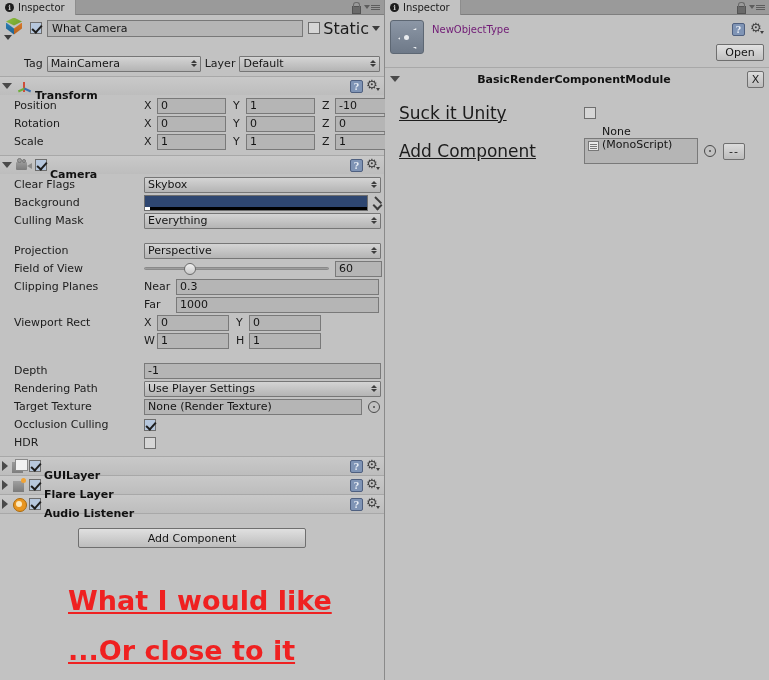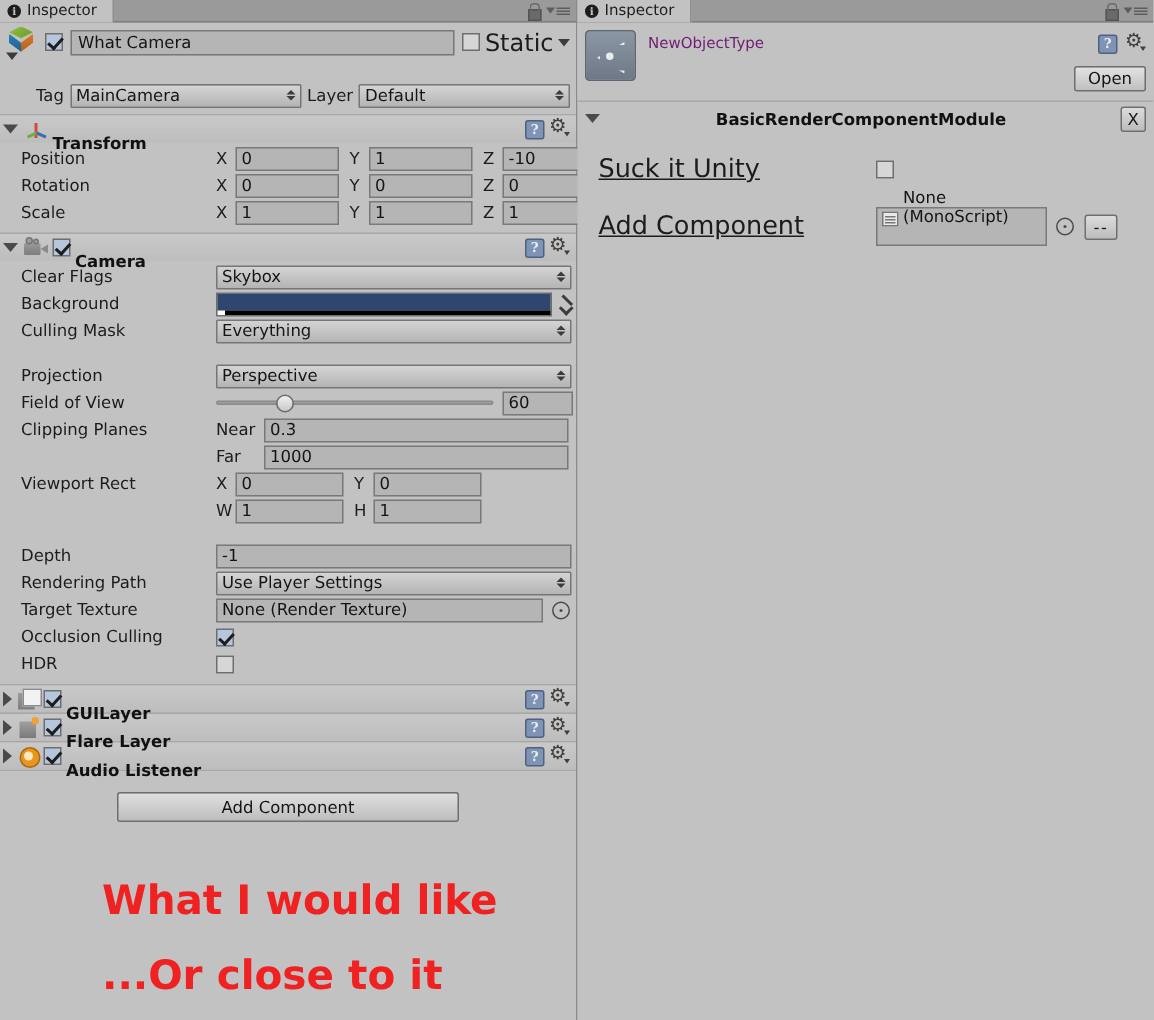--- a/index.html
+++ b/index.html
@@ -270,20 +270,21 @@
     width: 22px; height: 17px; background: linear-gradient(180deg,#dcdcdc,#bcbcbc);
     border: 1px solid #6f6f6f; border-radius: 2px; margin-left: 7px;
     display: flex; align-items: center; justify-content: center; font-size: 11px; color: #1a1a1a;
     letter-spacing: 1px;
   }
 
   
   .annot {
     position: absolute; color: #ef2121; font-weight: bold;
     font-family: "DejaVu Sans", "Liberation Sans", sans-serif;
+    text-decoration: underline;
   }
   .annot-like { left: 68px; top: 585px; font-size: 27px; }
   .annot-close { left: 68px; top: 635px; font-size: 27px; }
 </style>
 </head>
 <body>
 
 <div class="screen">
 
   <div class="panel panel-left">

